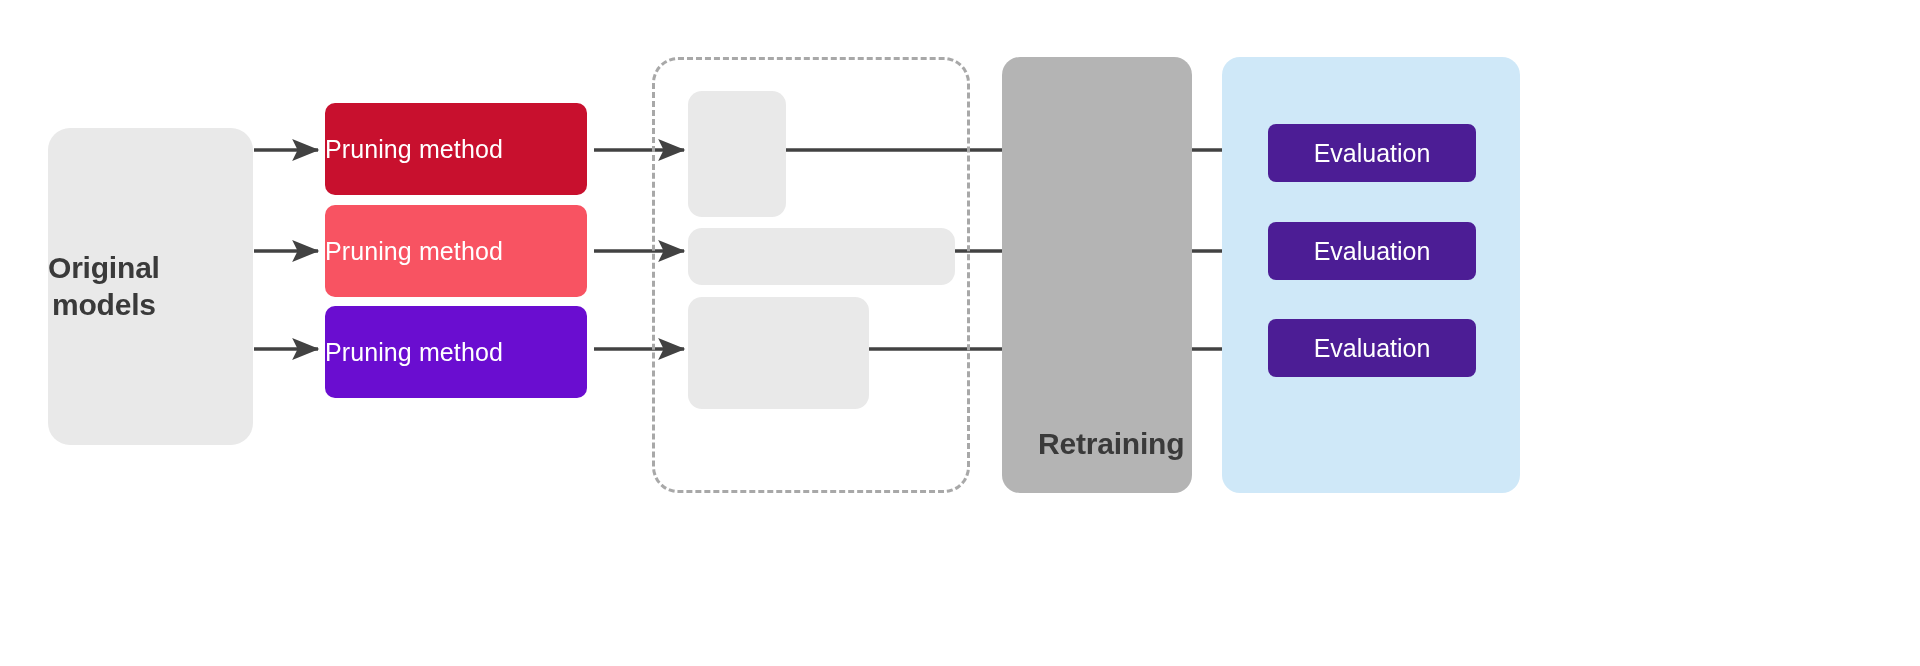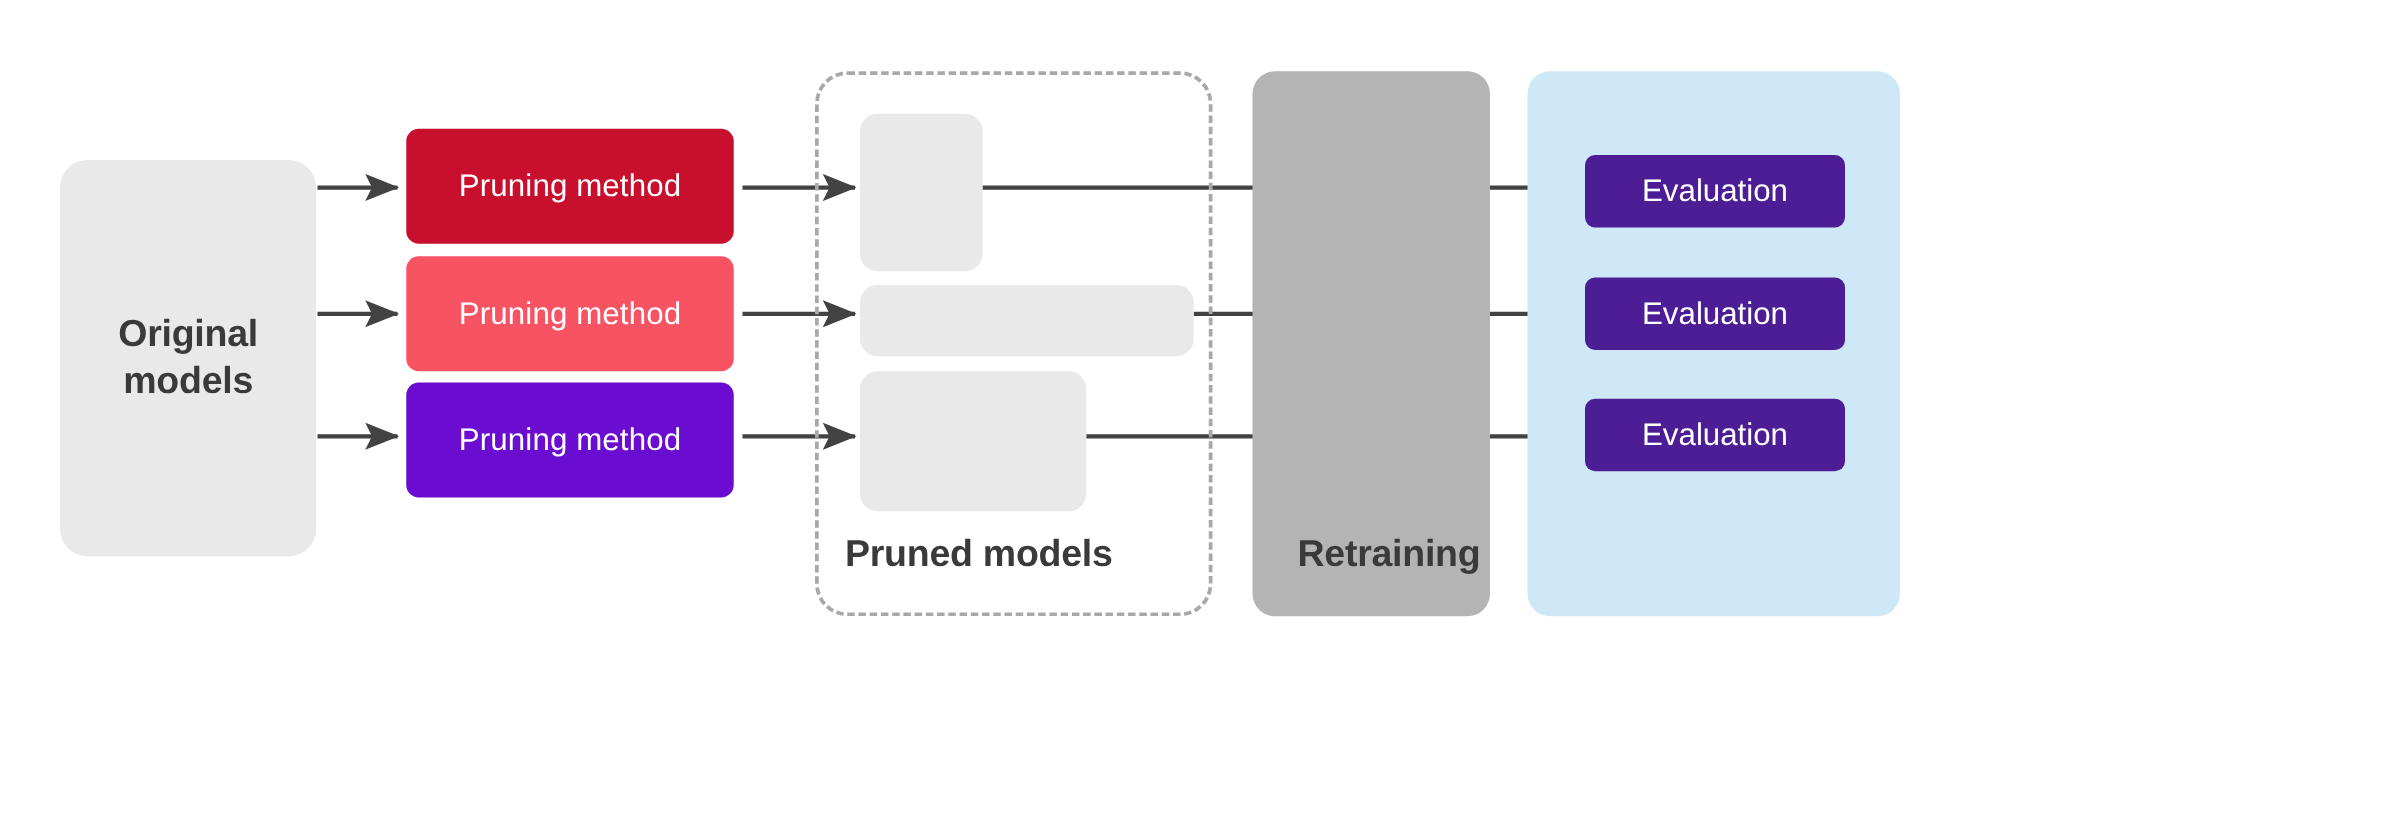--- a/index.html
+++ b/index.html
@@ -5,21 +5,21 @@
   html,body{margin:0;padding:0;}
   body{
     width:1920px;height:666px;
     background:#ffffff;
     font-family:"Liberation Sans", sans-serif;
     overflow:hidden;
   }
   #stage{position:relative;width:1920px;height:666px;}
 
   
-  .box{position:absolute;box-sizing:border-box;display:flex;align-items:center;justify-content:center;}
+  .box{position:absolute;box-sizing:border-box;display:flex;align-items:center;justify-content:flex-start;}
 
   .grey-card{
     background:#e9e9e9;
     border-radius:22px;
   }
   .orig-label{
     color:#3a3a3a;
     font-size:30px;
     font-weight:bold;
     line-height:1.22;
@@ -137,21 +137,20 @@
   </div>
 
   <div class="dashed-group" style="left:652px;top:57px;width:318px;height:436px;"></div>
 
   <div class="pruned-card" style="left:688px;top:91px;width:98px;height:126px;"></div>
 
   <div class="pruned-card" style="left:688px;top:228px;width:267px;height:57px;"></div>
 
   <div class="pruned-card" style="left:688px;top:297px;width:181px;height:112px;"></div>
 
-  <div class="group-caption caption-pruned">Pruned models</div>
 
   <div class="retrain-col" style="left:1002px;top:57px;width:190px;height:436px;"></div>
 
   <div class="group-caption caption-retrain">Retraining</div>
 
   <div class="vis-col" style="left:1222px;top:57px;width:298px;height:436px;"></div>
 
   <div class="eval" style="left:1268px;top:124px;width:208px;height:58px;">
     <span>Evaluation</span>
   </div>

